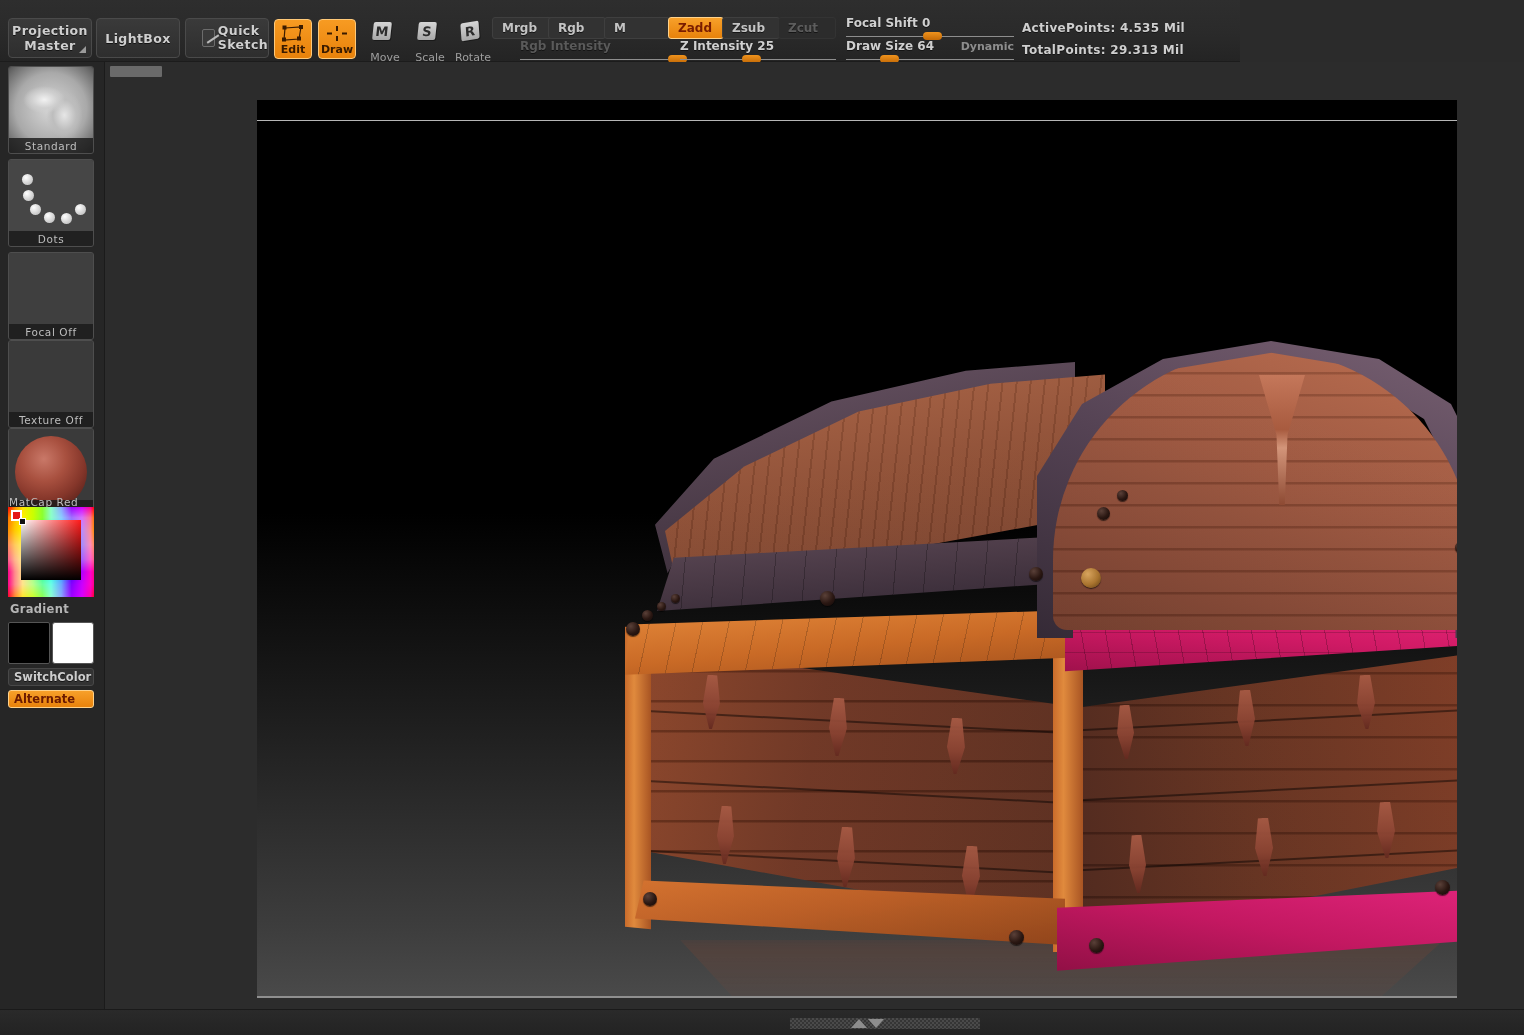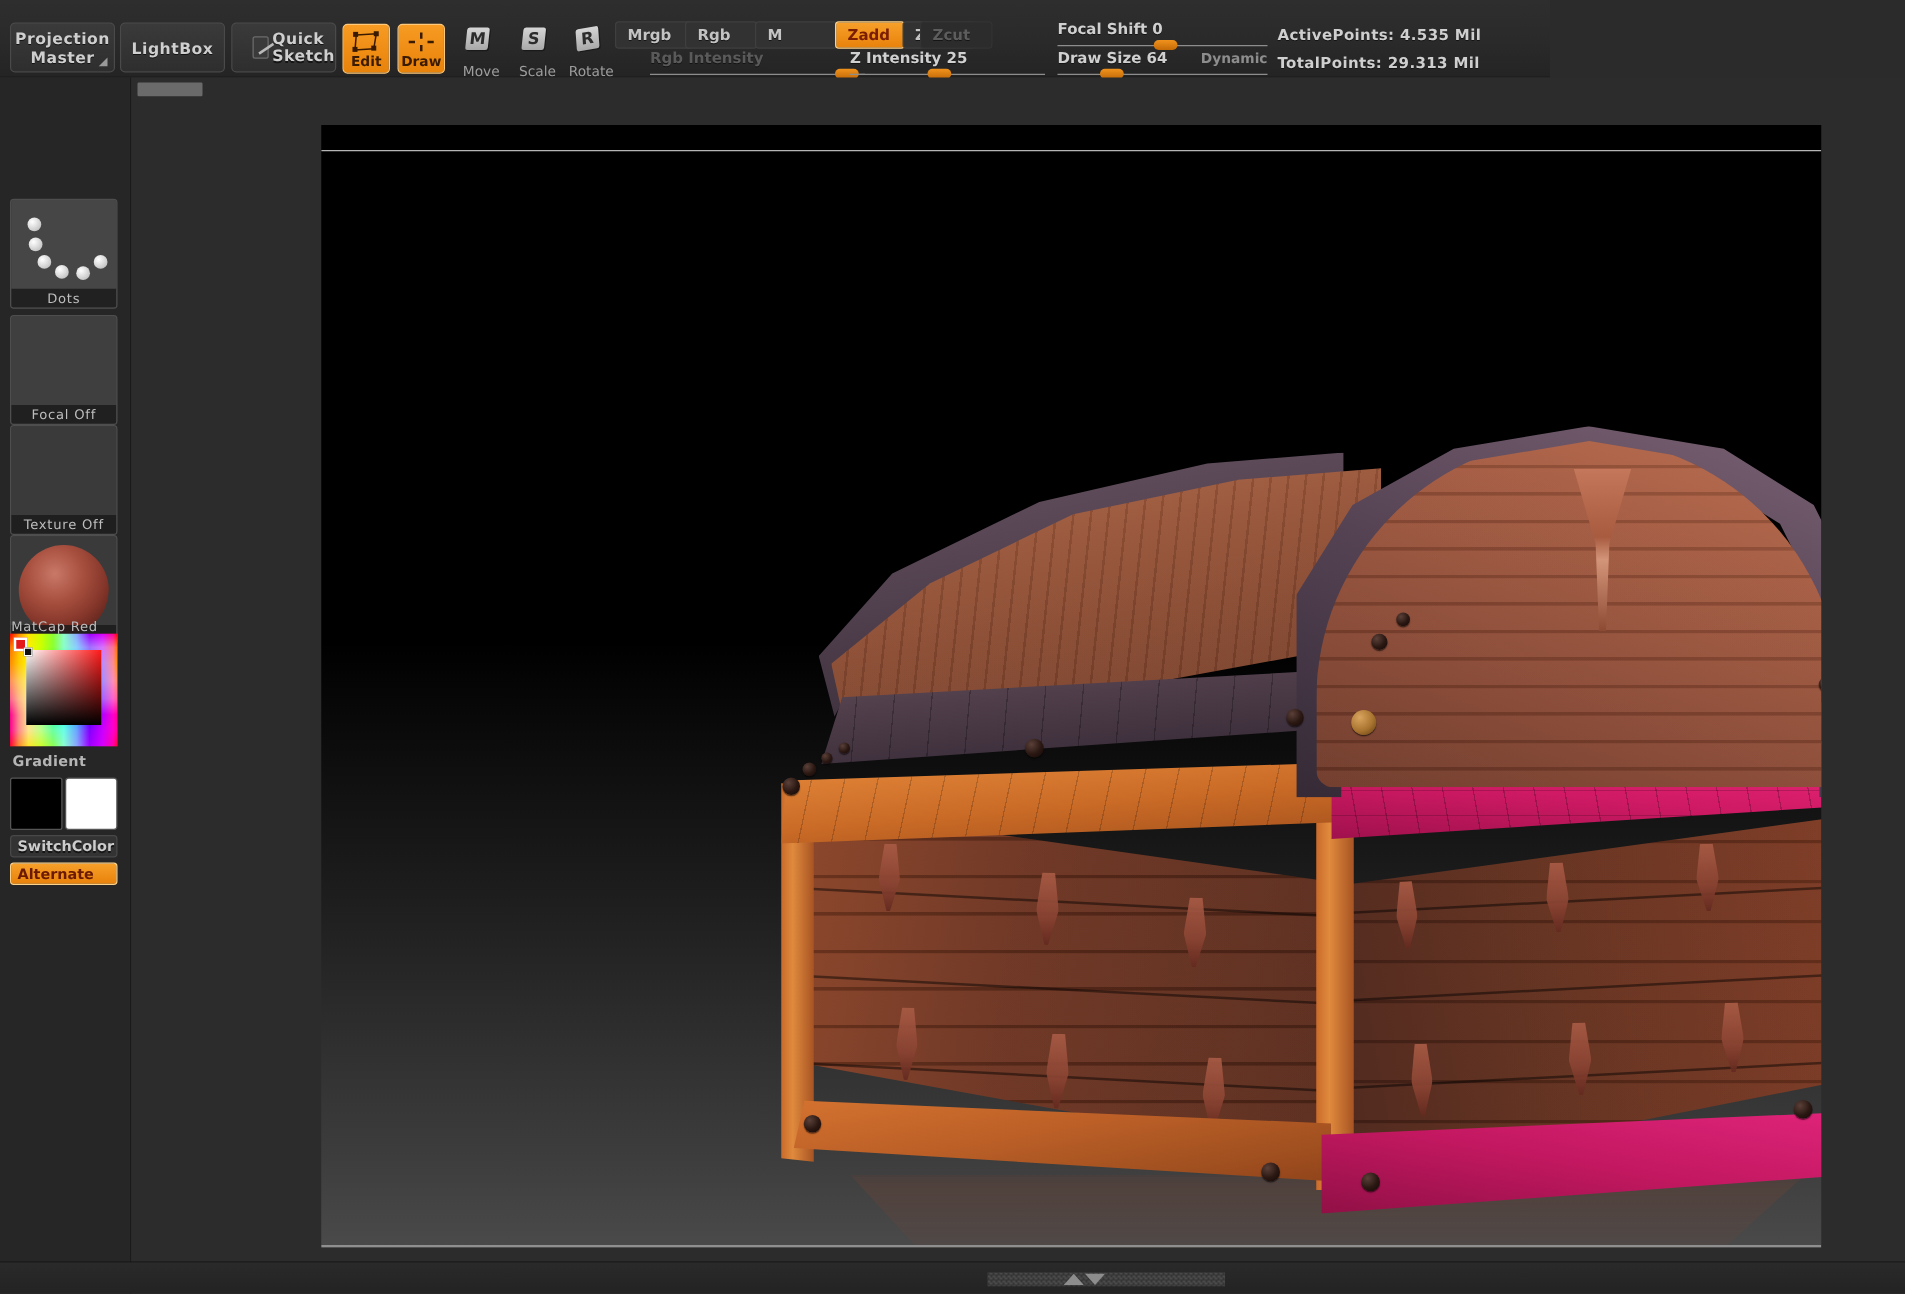--- a/index.html
+++ b/index.html
@@ -410,21 +410,21 @@
       </div>
     <div class="mode-btn" style="left:604px; top:17px; width:66px;">
       <span>M</span>
       </div>
     <div class="mode-btn on" style="left:668px; top:17px; width:56px;">
       <span>Zadd</span>
       </div>
     <div class="mode-btn" style="left:722px; top:17px; width:58px;">
       <span>Zsub</span>
       </div>
-    <div class="mode-btn off" style="left:736px; top:17px; width:58px;text-align:right;">
+    <div class="mode-btn off" style="left:778px; top:17px; width:58px;text-align:right;">
       <span>Zcut</span>
       </div>
 
     <div class="slider" style="left:520px; top:40px; width:172px;">
       <span class="s-label dim">Rgb Intensity</span>
       <span class="s-track"></span>
       <span class="s-knob" style="left:148px;"></span>
     </div>
 
     <div class="slider" style="left:680px; top:40px; width:156px;text-align:right;">
@@ -445,20 +445,26 @@
       <span class="s-track"></span>
       <span class="s-knob" style="left:34px;"></span>
     </div>
 
     <span class="stat" style="left:1022px; top:21px;">ActivePoints: 4.535 Mil</span>
     <span class="stat" style="left:1022px; top:43px;">TotalPoints: 29.313 Mil</span>
   </div>
 
   <div id="sidebar">
 
+    <div class="palette" style="top:4px; height:88px;">
+      <div class="thumb">
+        <div class="brush-swirl"></div>
+      </div>
+      <div class="pcap">Standard</div>
+    </div>
 
     <div class="palette" style="top:97px; height:88px;">
       <div class="thumb" style="background:#464646;">
         <span class="dot" style="left:13px;top:14px;width:11px;height:11px;"></span>
         <span class="dot" style="left:14px;top:30px;width:11px;height:11px;"></span>
         <span class="dot" style="left:21px;top:44px;width:11px;height:11px;"></span>
         <span class="dot" style="left:35px;top:52px;width:11px;height:11px;"></span>
         <span class="dot" style="left:52px;top:53px;width:11px;height:11px;"></span>
         <span class="dot" style="left:66px;top:44px;width:11px;height:11px;"></span>
       </div>

